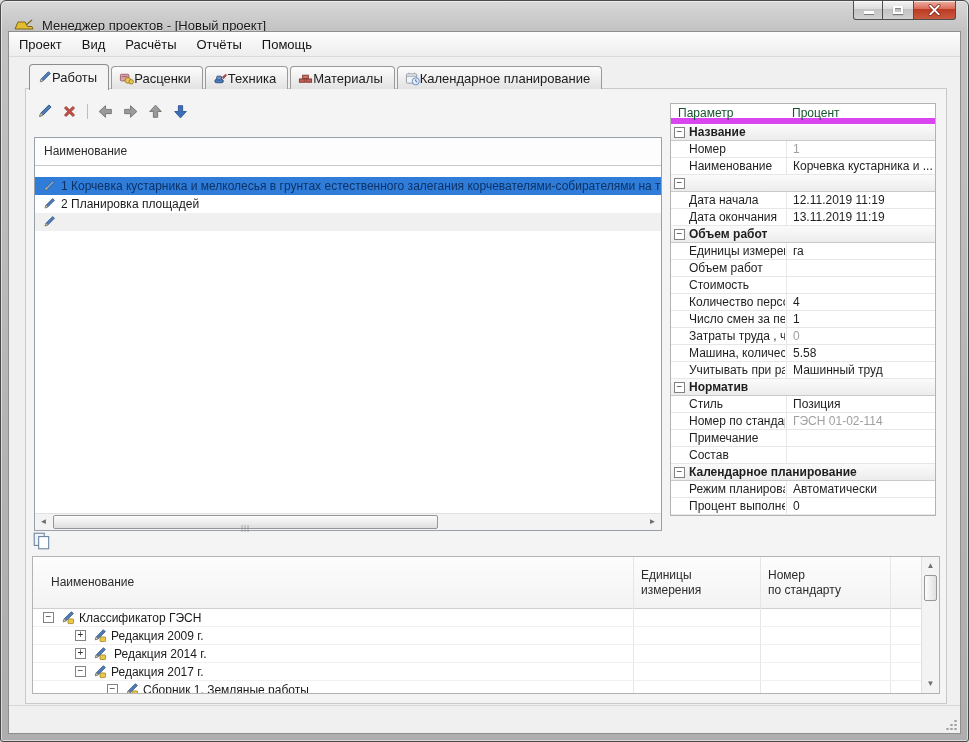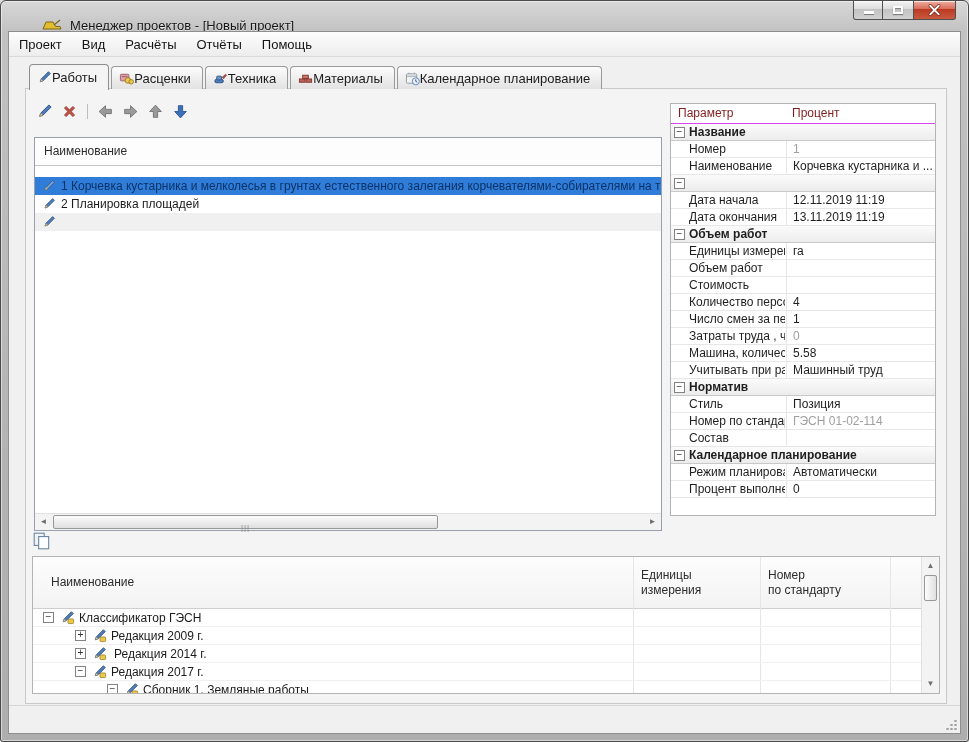--- a/index.html
+++ b/index.html
@@ -4,21 +4,21 @@
 <style>
   * { box-sizing: border-box; margin: 0; padding: 0; }
   html,body { width:969px; height:742px; background:#dcdcdc; font-family:"Liberation Sans", sans-serif; overflow:hidden; }
 
   .win { position:absolute; left:0; top:0; width:969px; height:742px;
          border:1px solid #4a4a4a; border-radius:6px 6px 3px 3px;
          background:linear-gradient(180deg,#d8d8d8,#c2c2c2 30px,#b4b4b4 60%,#aeaeae);
          box-shadow: inset 0 0 0 1px rgba(255,255,255,.5); }
 
   
-  .titlebar { position:absolute; left:0; top:0; right:0; height:48px; display:flex; align-items:center;padding-left:28px; }
+  .titlebar { position:absolute; left:0; top:0; right:0; height:48px; display:flex; align-items:center; }
   .app-icon { margin-left:13px; width:20px; height:14px; flex:0 0 auto; }
   .title-text { margin-left:8px; font-size:13px; color:#161616; text-shadow:0 1px 0 rgba(255,255,255,.55); white-space:nowrap; }
   .win-buttons { position:absolute; top:0; right:12px; display:flex; }
   .wbtn { width:30px; height:19px; border:1px solid #4f4f4f; border-top:none; position:relative;
           background:linear-gradient(180deg,#f4f4f4,#dcdcdc 45%,#c3c3c3 46%,#d2d2d2);
           box-shadow: inset 0 1px 0 rgba(255,255,255,.7); }
   .wbtn.min { border-radius:0 0 0 3px; }
   .wbtn.max { border-left:none; border-right:none; }
   .wbtn.close { width:43px; border-radius:0 0 3px 0;
           background:linear-gradient(180deg,#eeb0a5,#d86a55 45%,#bc3a22 46%,#c95a40); }
@@ -61,21 +61,21 @@
   .wl-row span.txt { overflow:hidden; white-space:nowrap; }
   .hscroll { height:17px; flex:0 0 auto; background:#f3f3f3; border-top:1px solid #e2e2e2; position:relative; }
   .sb-btn { position:absolute; top:0; width:17px; height:16px; font-size:8px; line-height:16px; text-align:center; color:#6f6f6f; }
   .sb-btn.left { left:0; } .sb-btn.right { right:0; }
   .hthumb { position:absolute; left:18px; top:1px; width:385px; height:14px; border:1px solid #979797; border-radius:2px;
             background:linear-gradient(180deg,#fdfdfd,#dfdfdf); text-align:center; }
   .gripdots { font-size:8px; line-height:13px; color:#8d8d8d; letter-spacing:1px; }
 
   
   .propgrid { position:absolute; left:644px; top:14px; width:266px; height:413px; background:#fff; border:1px solid #b3b3b3; font-size:12px; }
-  .pg-header { height:20px; border-bottom:1px solid #d946ef; position:relative; color:#7f1d1d; }
+  .pg-header { height:20px; border-bottom:6px solid #d946ef; position:relative; color:#14532d; }
   .pg-header .h1 { position:absolute; left:7px; top:2px; }
   .pg-header .h2 { position:absolute; left:121px; top:2px; }
   .pg-row { position:relative; height:17px; line-height:16px; border-bottom:1px solid #e7e7e7; }
   .pg-label { position:absolute; left:18px; right:150px; overflow:hidden; white-space:nowrap; color:#1e1e1e; }
   .pg-value { position:absolute; left:115px; right:0; top:0; bottom:0; border-left:1px solid #e7e7e7; padding-left:6px; overflow:hidden; white-space:nowrap; color:#1e1e1e; }
   .pg-value.muted { color:#a0a0a0; }
   .pg-group { background:linear-gradient(180deg,#fbfbfb,#ececec); border-bottom:1px solid #c9c9c9; font-weight:bold; }
   .pg-group .pg-label { right:4px; }
   .xbox { position:absolute; left:3px; top:3px; width:11px; height:11px; border:1px solid #828282; background:#fff;
           font-size:10px; line-height:8px; text-align:center; color:#333; font-weight:normal; }
@@ -337,20 +337,24 @@
           </div>
         <div class="pg-row">
             <span class="pg-label">Стиль</span>
             <span class="pg-value">Позиция</span>
           </div>
         <div class="pg-row">
             <span class="pg-label">Номер по стандарту</span>
             <span class="pg-value muted">ГЭСН 01-02-114</span>
           </div>
         <div class="pg-row">
+            <span class="pg-label">Примечание</span>
+            <span class="pg-value"></span>
+          </div>
+        <div class="pg-row">
             <span class="pg-label">Состав</span>
             <span class="pg-value"></span>
           </div>
         <div class="pg-row pg-group">
             <span class="xbox">−</span>
             <span class="pg-label">Календарное планирование</span>
           </div>
         <div class="pg-row">
             <span class="pg-label">Режим планирования</span>
             <span class="pg-value">Автоматически</span>

